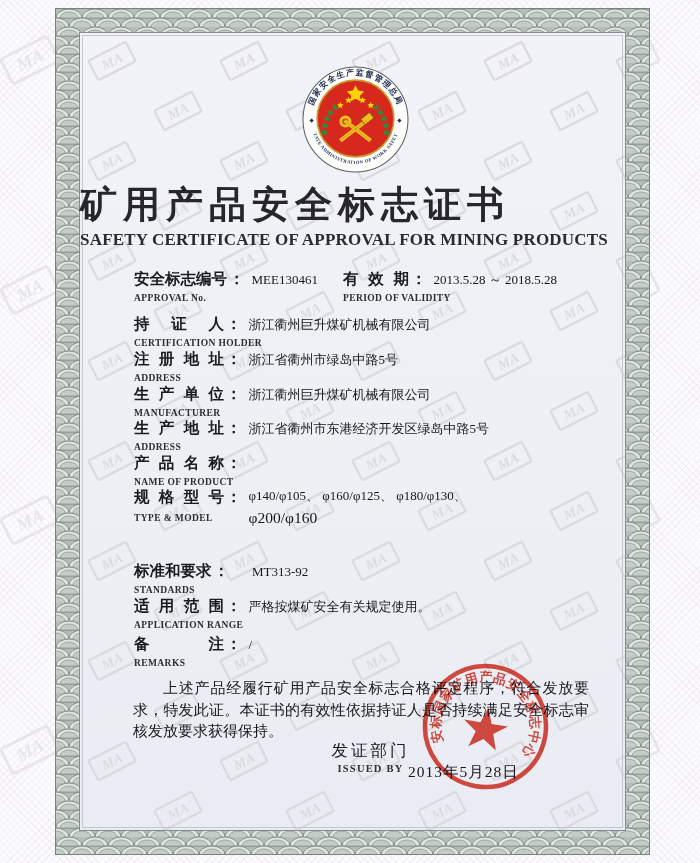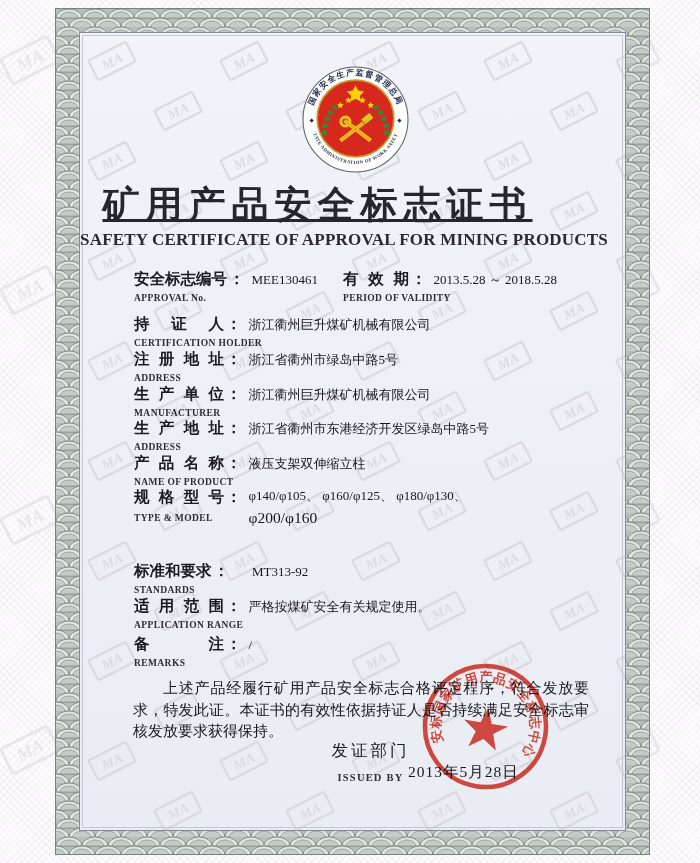--- a/index.html
+++ b/index.html
@@ -22,22 +22,22 @@
     background:linear-gradient(180deg,#f1f3f8 0%,#edf0f5 45%,#e9ecf2 100%);
     border:1px solid #858b94; box-sizing:border-box;
   }
   .paper::after{
     content:"";position:absolute;left:2px;top:2px;right:2px;bottom:2px;
     border:1px solid #c2c7d0;pointer-events:none;
   }
   .paper-wm{position:absolute;left:0;top:0;}
   .emblem{position:absolute;left:302px;top:66px;width:107px;height:107px;}
   .title{
-    position:absolute;left:80px;top:180px;width:475px;text-align:center;
-    font-size:37px;font-weight:bold;letter-spacing:6px;color:#26262c;white-space:nowrap;text-decoration:underline;
+    position:absolute;left:80px;top:180px;width:475px;text-align:left;
+    font-size:37px;font-weight:bold;letter-spacing:6px;color:#26262c;white-space:nowrap;
   }
   .subtitle{
     position:absolute;left:80px;top:230px;width:494px;text-align:center;
     font-size:17px;font-weight:bold;letter-spacing:0.2px;color:#2a2a30;white-space:nowrap;
   }
   .field{position:absolute;}
   .line{display:flex;align-items:baseline;white-space:nowrap;}
   .zl{font-size:15.5px;font-weight:bold;color:#1b1b22;}
   .jl{display:inline-block;width:90px;text-align:justify;text-align-last:justify;}
   .jlv{display:inline-block;width:66px;text-align:justify;text-align-last:justify;}
@@ -45,21 +45,21 @@
   .val{font-size:13px;color:#17171d;}
   .val2{font-size:15.5px;color:#17171d;margin-top:4px;}
   .sub{font-size:9.5px;font-weight:bold;letter-spacing:0.4px;color:#2d2d33;margin-top:3px;}
   .statement{
     position:absolute;left:133px;top:678px;width:456px;
     font-size:15px;line-height:21.5px;color:#17171d;
     text-indent:2em;text-align:justify;
   }
   .issued{position:absolute;left:298px;top:740px;width:145px;text-align:center;}
   .issued-zh{font-size:16.5px;letter-spacing:3px;color:#1b1b22;}
-  .issued-en{font-size:10.5px;font-weight:bold;letter-spacing:1.2px;color:#2d2d33;margin-top:10px;}
+  .issued-en{font-size:10.5px;font-weight:bold;letter-spacing:1.2px;color:#2d2d33;margin-top:1px;}
   .date{position:absolute;left:408px;top:762px;font-size:15.5px;letter-spacing:1px;color:#17171d;}
   .stamp{
     position:absolute;left:420px;top:661px;width:131px;height:131px;
     mix-blend-mode:multiply;opacity:.9;transform:rotate(9deg);
   }
 </style>
 </head>
 <body>
 
 <div class="page">
@@ -198,21 +198,20 @@
         <span class="colon">：</span>
         <span class="val">浙江省衢州市东港经济开发区绿岛中路5号</span>
     </div>
     <div class="sub">ADDRESS</div>
   </div>
 
   <div class="field" style="left:134px;top:453px;">
     <div class="line">
       <span class="zl jl">产品名称</span>
         <span class="colon">：</span>
-        <span class="val">液压支架双伸缩立柱</span>
     </div>
     <div class="sub">NAME OF PRODUCT</div>
   </div>
 
   <div class="field" style="left:134px;top:487px;">
     <div class="line" style="align-items:flex-start;">
       <span style="flex:none;">
         <span class="zl jl">规格型号</span><span class="colon">：</span>
       </span>
       <span>

